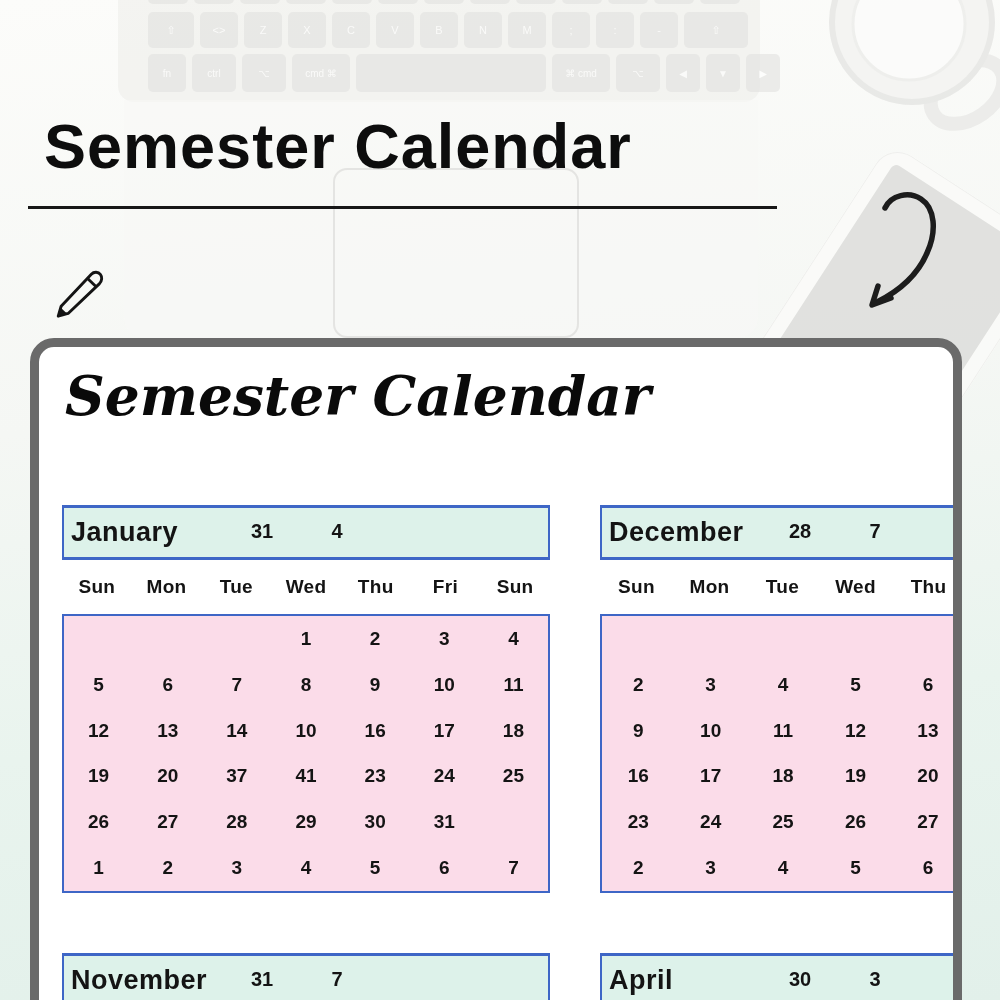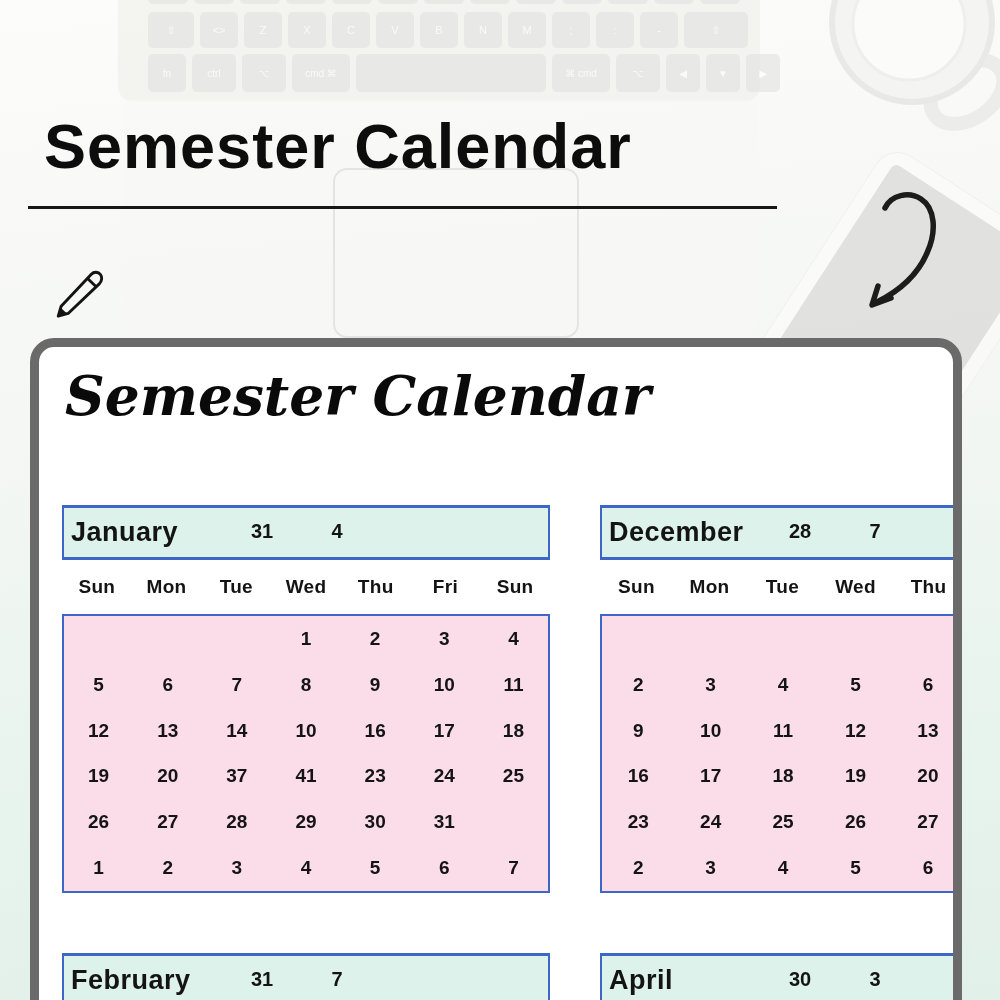--- a/index.html
+++ b/index.html
@@ -254,21 +254,21 @@
           <div>3</div>
           <div>4</div>
           <div>5</div>
           <div>6</div>
           <div></div>
           <div></div>
         </div>
       </div>
       <div class="month" style="left: 23px; top: 606px; width: 488px;">
         <div class="m-header">
-          <span class="m-name">February</span>
+          <span class="m-name">November</span>
           <span class="m-num n1">31</span>
           <span class="m-num n2">7</span>
         </div>
       </div>
       <div class="month" style="left: 561px; top: 606px; width: 511px;">
         <div class="m-header">
           <span class="m-name">April</span>
           <span class="m-num n1">30</span>
           <span class="m-num n2">3</span>
         </div>

